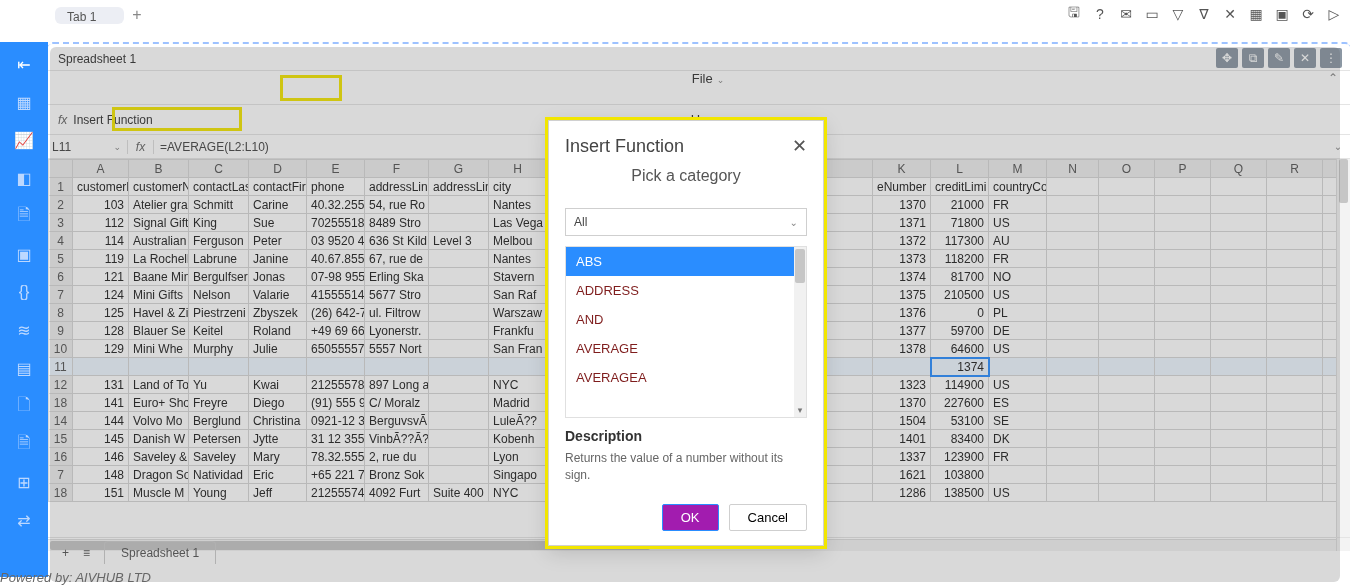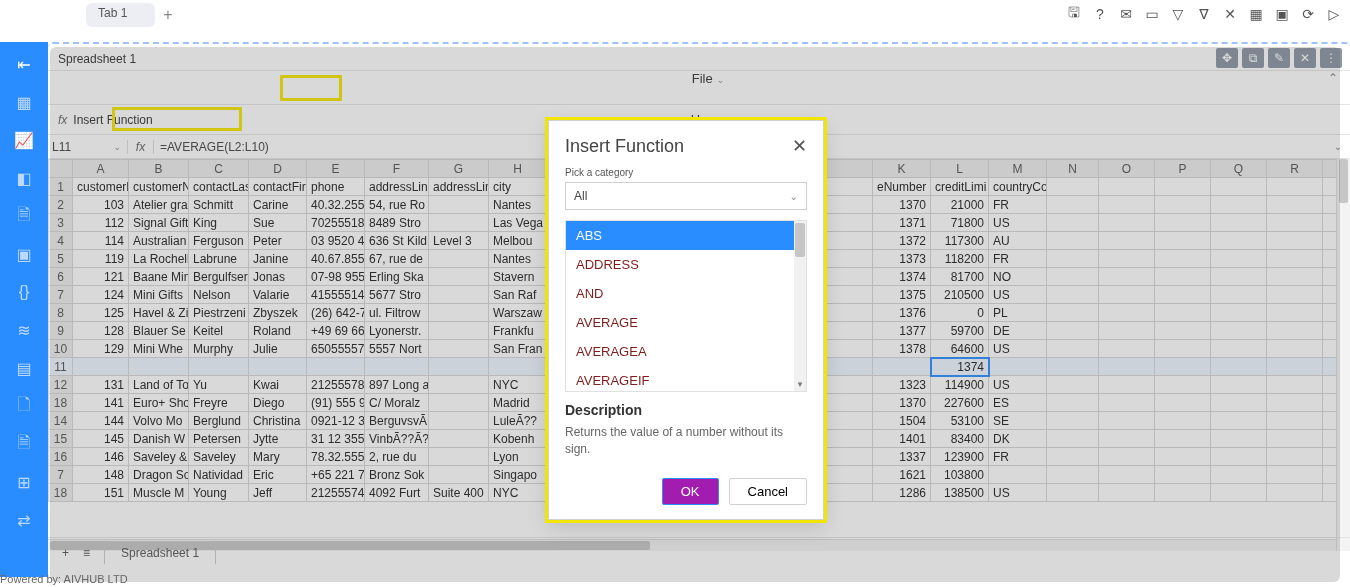--- a/index.html
+++ b/index.html
@@ -1,20 +1,20 @@
 <!DOCTYPE html>
 <html><head>
 <meta charset="utf-8">
 <style>
 * { box-sizing: border-box; margin: 0; padding: 0; font-family: "Segoe UI", Arial, sans-serif; }
 html, body { width: 1350px; height: 587px; overflow: hidden; background: #fff; }
 
 
 .tabbar { height: 30px; display: flex; align-items: center; padding-left: 55px; gap: 8px; }
-.tabbar .tab { background: #eceef4; border-radius: 6px; padding: 3px 28px 7px 12px; font-size: 12px; color: #555; position: relative; margin-left: 31px; }
+.tabbar .tab { background: #eceef4; border-radius: 6px; padding: 3px 28px 0 12px; font-size: 12px; color: #555; position: relative; }
 .tabbar .add { font-size: 16px; color: #888; cursor: pointer; }
 
 
 .topicons { position: absolute; top: 6px; right: 8px; display: flex; gap: 10px; }
 .topicons span { width: 16px; height: 16px; color: #555; display: inline-flex; align-items: center; justify-content: center; font-size: 14px; }
 
 
 .rail { position: absolute; left: 0; top: 42px; width: 48px; height: 535px; background: #2a8dff; display: flex; flex-direction: column; align-items: center; padding-top: 12px; gap: 18px; }
 .rail span { color: #bcd8ff; font-size: 16px; width: 20px; height: 20px; display: inline-flex; align-items: center; justify-content: center; }
 .rail span:first-child { color: #fff; }
@@ -58,37 +58,37 @@
 .colA{width:56px}.colB{width:60px}.colC{width:60px}.colD{width:58px}.colE{width:58px}.colF{width:64px}.colG{width:60px}.colH{width:58px}.colI{width:44px}.colJ{width:282px}.colK{width:58px}.colL{width:58px}.colM{width:58px}.colN{width:52px}.colO{width:56px}.colP{width:56px}.colQ{width:56px}.colR{width:56px}.colS{width:40px}
 .rowhead{width:24px}
 table.grid tr.sel td { background: rgba(42,141,255,0.08); }
 td.selcell { outline: 2px solid #2a8dff; outline-offset: -1px; }
 
 
 .btabs { position: absolute; left: 0; right: 0; bottom: 20px; height: 30px; border-top: 1px solid #e4e4e4; display: flex; align-items: center; padding-left: 14px; gap: 14px; font-size: 12px; color: #555; }
 .btabs .stab { border: 1px solid #ccc; border-bottom: none; padding: 4px 16px; border-radius: 4px 4px 0 0; }
 
 
-.footer { position: absolute; left: 0; bottom: 2px; font-size: 11px; color: #666; }
+.footer { position: absolute; left: 0; bottom: 2px; font-size: 13px; color: #666; font-style: italic; }
 
 
 .vscroll { position: absolute; right: 0; top: 0; width: 14px; height: 100%; background: #f3f3f3; border-left: 1px solid #ddd; }
 .vscroll .thumb { position: absolute; left: 2px; right: 2px; top: 0; height: 44px; background: #c6c6c6; border-radius: 2px; }
 .hscroll { position: absolute; left: 0; right: 14px; bottom: 0; height: 12px; background: #f3f3f3; border-top: 1px solid #ddd; }
 .hscroll .thumb { position: absolute; top: 1px; bottom: 1px; left: 2px; width: 600px; background: #c6c6c6; border-radius: 2px; }
 
 
 .scrim { position: absolute; left: 50px; right: 10px; top: 47px; bottom: 5px; background: rgba(80,80,80,0.22); pointer-events: none; border-radius: 6px; }
 
 
 .dialog { position: absolute; left: 548px; top: 120px; width: 276px; background: #fff; border: 1px solid #d0d0d0; box-shadow: 0 6px 20px rgba(0,0,0,0.15); outline: 3px solid #f2e600; }
 .dialog .dtitle { display: flex; justify-content: space-between; align-items: center; padding: 14px 16px 10px 16px; font-size: 18px; color: #444; }
 .dialog .close { font-size: 18px; color: #555; cursor: pointer; }
 .dialog .body { padding: 0 16px 10px 16px; font-size: 12px; color: #444; }
-.dialog .label { font-size: 10px; color: #555; margin-bottom: 4px; }
+.dialog .label { font-size: 16px; color: #555; margin-bottom: 23px; text-align: center; }
 .dialog .select { border: 1px solid #cfcfcf; height: 28px; display: flex; align-items: center; padding: 0 8px; justify-content: space-between; margin-bottom: 10px; }
 .dialog .select .dd { color: #888; font-size: 10px; }
 .dialog .listwrap { border: 1px solid #e0e0e0; height: 172px; position: relative; overflow: hidden; }
 .dialog .list { }
 .dialog .list .item { padding: 7px 10px; font-size: 13px; color: #7f1d1d; }
 .dialog .list .item.sel { background: #2a8dff; color: #fff; }
 .dialog .lscroll { position: absolute; right: 0; top: 0; width: 12px; height: 100%; background: #f1f1f1; }
 .dialog .lscroll .lthumb { position: absolute; left: 1px; right: 1px; top: 2px; height: 34px; background: #c6c6c6; border-radius: 2px; }
 .dialog .lscroll .darrow { position: absolute; left: 0; right: 0; bottom: 0; height: 12px; text-align: center; color: #777; font-size: 9px; }
 .dialog h4 { font-size: 14px; font-weight: 600; color: #333; margin: 10px 0 6px 0; }
@@ -651,21 +651,20 @@
       <span>All</span>
       <span class="dd">⌄</span>
     </div>
     <div class="listwrap">
       <div class="list" id="fnlist">
           <div class="item sel">ABS</div>
           <div class="item">ADDRESS</div>
           <div class="item">AND</div>
           <div class="item">AVERAGE</div>
           <div class="item">AVERAGEA</div>
-          <div class="item">AVERAGEIF</div>
         </div>
       <div class="lscroll">
           <div class="lthumb"></div>
           <div class="darrow">▾</div>
         </div>
     </div>
     <h4>Description</h4>
     <div class="desc">Returns the value of a number without its sign.</div>
   </div>
   <div class="dbtns">

